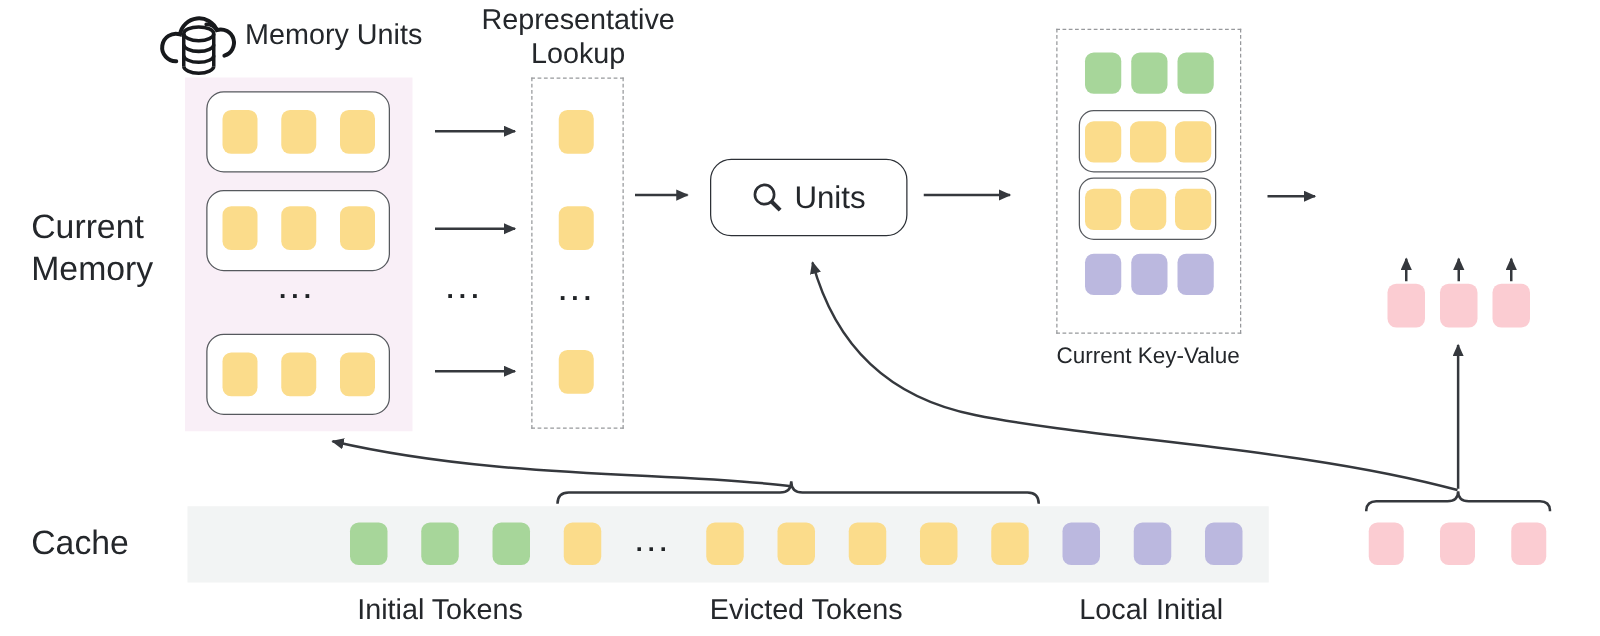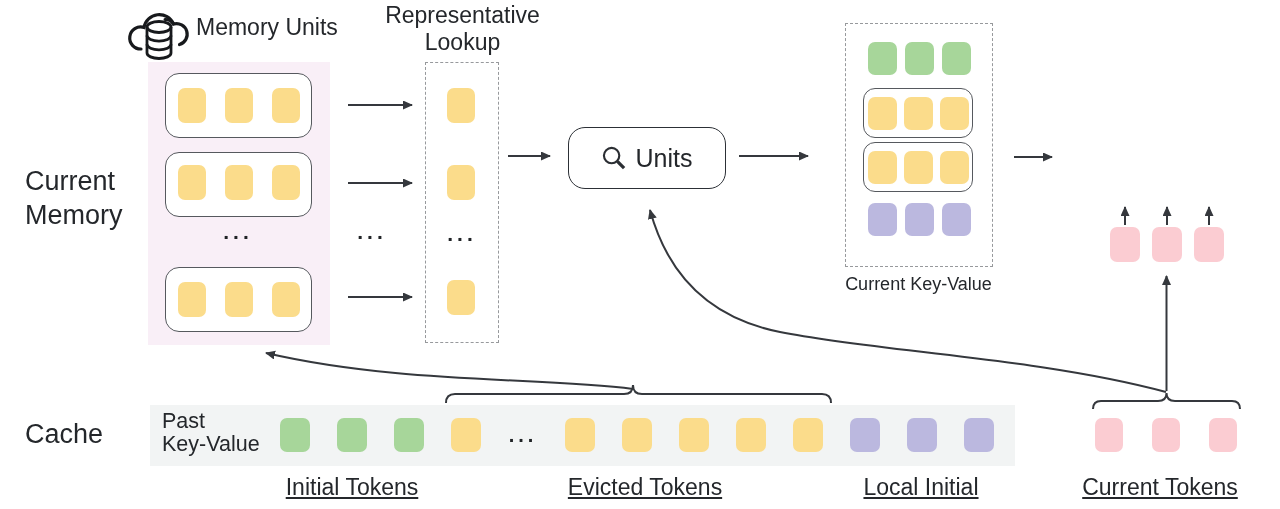--- a/index.html
+++ b/index.html
@@ -59,21 +59,21 @@
   .llm-in{left:1110px;top:227px;gap:12px;}
   .llm-in .token{width:30px;height:35px;background:#fbccd2;}
 
   
   .t-memory-units{left:196px;top:14px;font-size:23px;}
   .t-rep{left:385px;top:2px;width:155px;font-size:23px;line-height:27px;}
   .t-context{left:25px;top:164px;font-size:27px;line-height:34px;}
   .t-inputs{left:25px;top:419px;font-size:27px;}
   .t-cache{left:820px;top:271px;width:197px;font-size:18px;line-height:27px;}
   .t-pastkv{left:162px;top:410px;font-size:21.5px;line-height:23px;}
-  .t-bottom{top:474px;width:200px;font-size:23px;text-decoration:underline;}
+  .t-bottom{top:474px;width:200px;font-size:23px;}
   .t-initial{left:252px;}.t-evicted{left:545px;}.t-local{left:821px;}.t-current{left:1060px;}
 
   .dots{font-size:21px;font-weight:800;letter-spacing:4px;color:#202326;}
   .dots-mem{left:193px;top:220px;width:90px;}
   .dots-mid{left:327px;top:220px;width:90px;}
   .dots-rep{left:417px;top:222px;width:90px;}
   .dots-in{width:30px;text-align:center;line-height:34px;font-size:20px;}
 
   svg.overlay{position:absolute;left:0;top:0;pointer-events:none;}
 </style>
@@ -226,22 +226,17 @@
     <div>Lookup</div>
   </div>
   <div class="abs lbl t-context">
     <div>Current</div>
     <div>Memory</div>
   </div>
   <div class="abs lbl t-cache center">
     <div>Current Key-Value</div>
   </div>
   <div class="abs lbl t-inputs">Cache</div>
-  <div class="abs lbl t-pastkv">
-    <div>Past</div>
-    <div>Key-Value</div>
-  </div>
   <div class="abs lbl t-bottom t-initial center">Initial Tokens</div>
   <div class="abs lbl t-bottom t-evicted center">Evicted Tokens</div>
   <div class="abs lbl t-bottom t-local center">Local Initial</div>
-  <div class="abs lbl t-bottom t-current center">Current Tokens</div>
 
 </div>
 
 </body></html>

